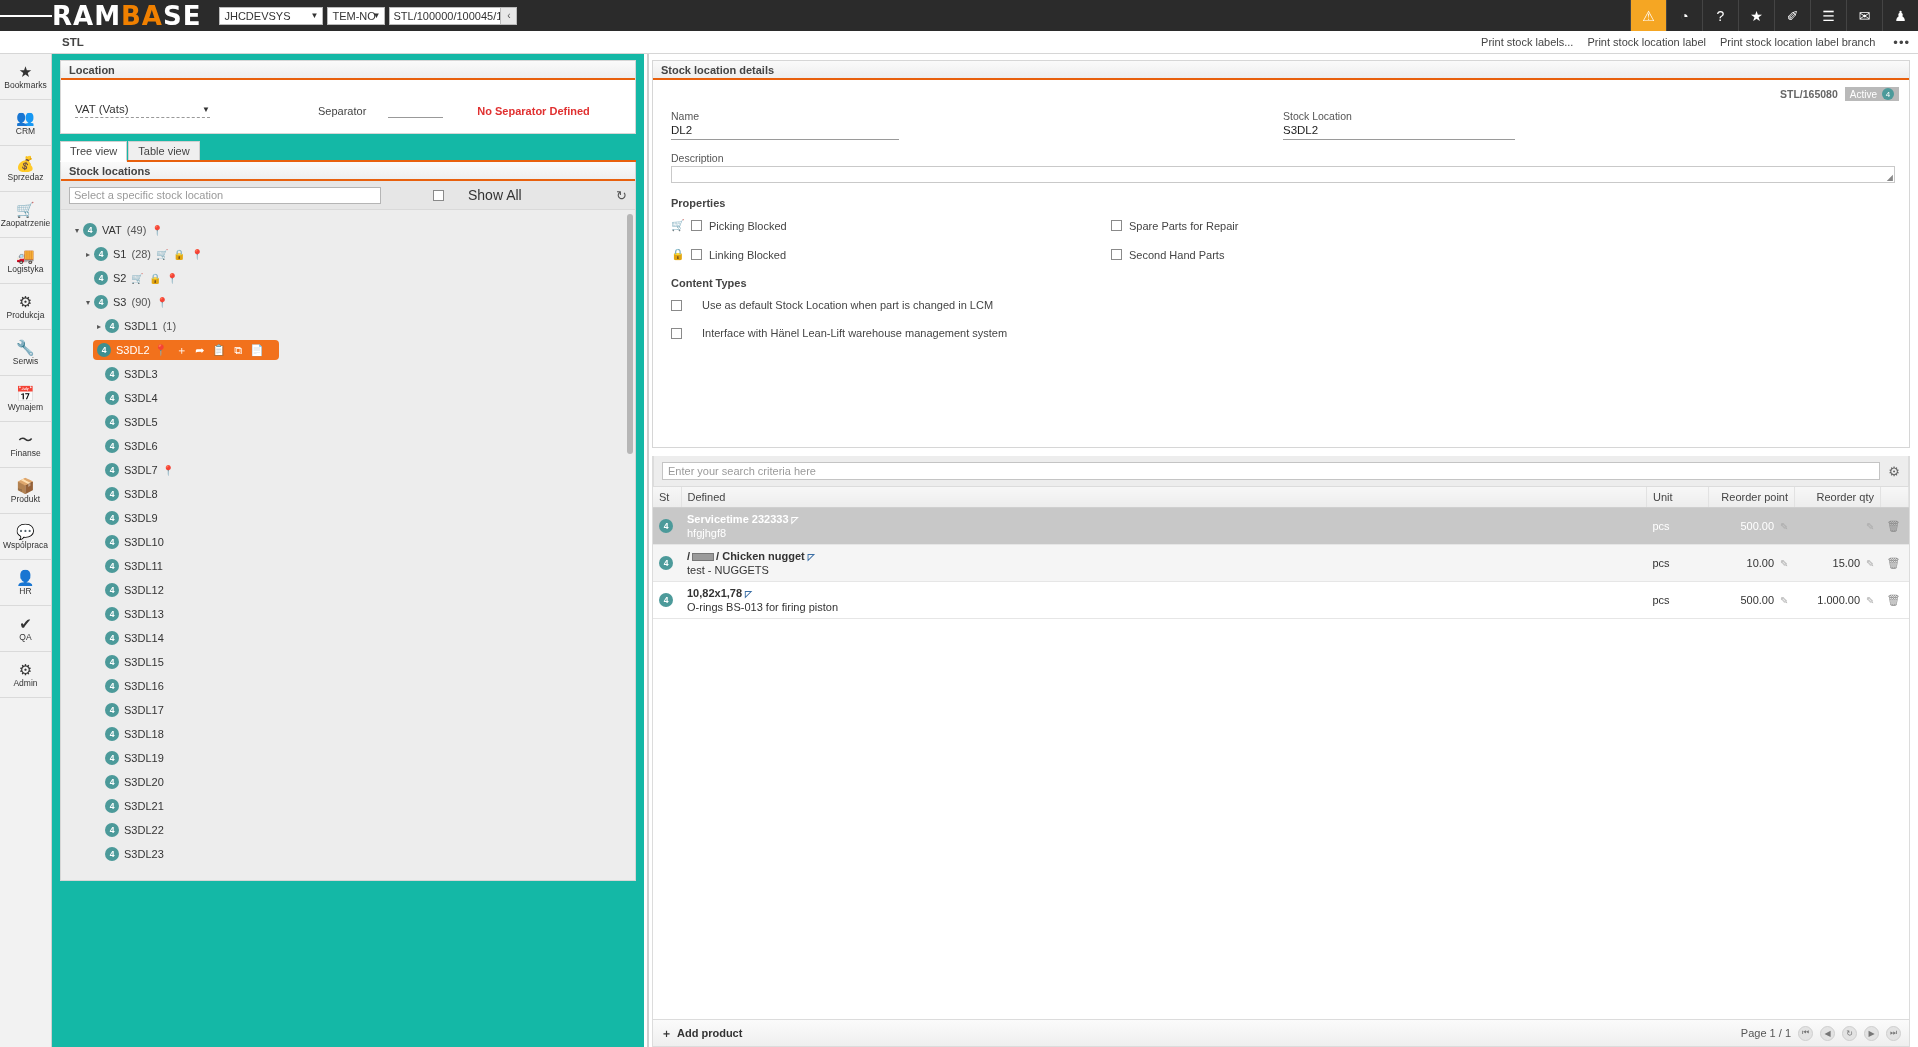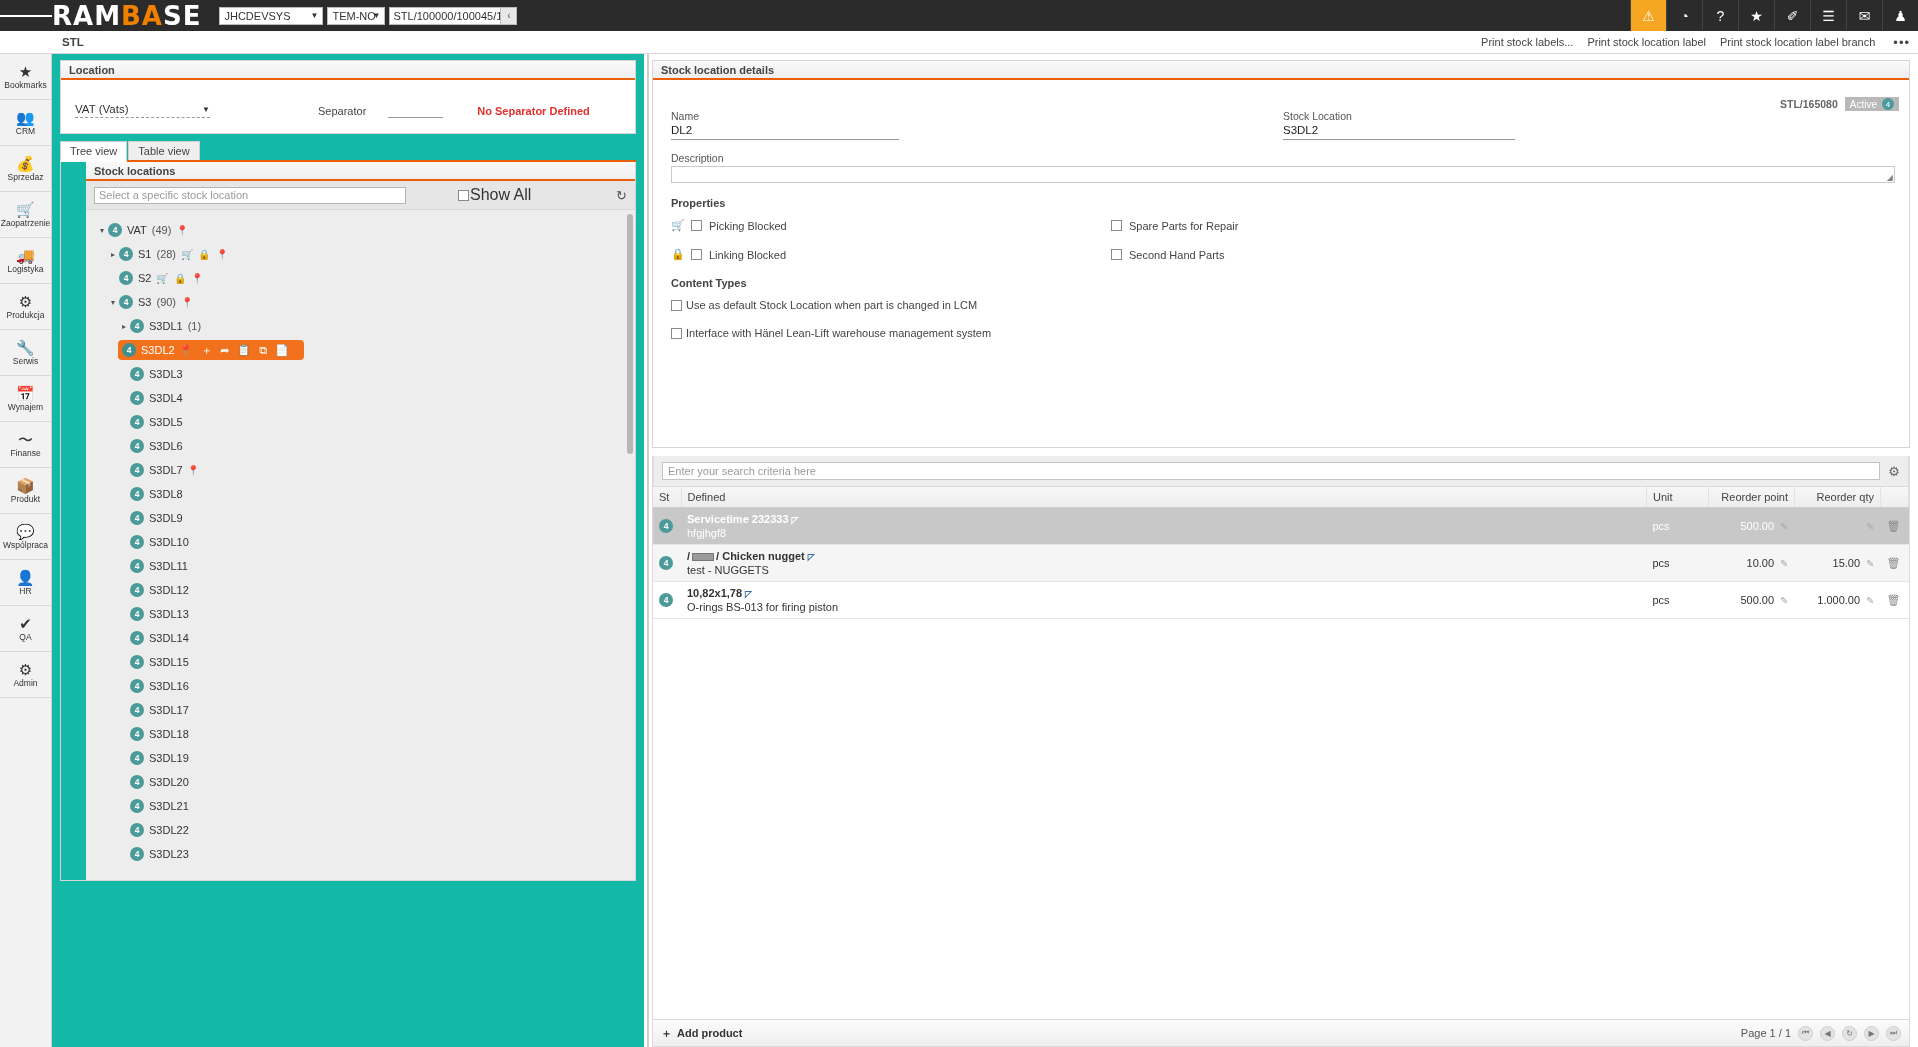--- a/index.html
+++ b/index.html
@@ -159,42 +159,42 @@
     border-bottom:none;
     background:#efefef;
     padding: 3px 9px 3px 9px;
     font-size:11px;
     color:#444;
     cursor:pointer;
     margin-right:1px;
   }
   .tab.active { background:#fff; border-bottom:2px solid #fff; margin-bottom:-2px; }
   
-  .sl-panel { border:1px solid #d6d6d6; border-top:none;padding-left:25px; }
+  .sl-panel { border:1px solid #d6d6d6; border-top:none; }
   .sl-head {
     background: linear-gradient(#fafafa,#efefef);
     border-bottom: 2px solid #e8600d;
     height:19px; display:flex;align-items:center;padding:0 8px;
     font-size:11px;font-weight:bold;color:#444;
   }
   .sl-search {
     background:#e6e6e6;
     height:29px;
     display:flex; align-items:center;
     padding: 0 8px;
     border-bottom:1px solid #d9d9d9;
   }
   .sl-search input {
     width: 312px; height:17px;
     border:1px solid #b5b5b5;
     font-size:11px; padding:0 4px;
     color:#333; background:#fff;
   }
   .sl-search input::placeholder { color:#9a9a9a; }
-  .showall { margin-left: 52px; display:flex; align-items:center; gap:1px; font-size:16px; color:#333; cursor:pointer;}
+  .showall { margin-left: 52px; display:flex; align-items:center; gap:24px; font-size:14px; color:#333; cursor:pointer;}
   .cbx { width:11px;height:11px;border:1px solid #8a8a8a;background:#fff;display:inline-block;}
   .refresh { margin-left:auto; font-size:13px; color:#555; cursor:pointer; }
   .tree {
     background:#ededed;
     height: 670px;
     overflow:hidden;
     position:relative;
     padding-top: 8px;
   }
   .tree-scroll { position:absolute; right:2px; top:4px; width:6px; height:240px; background:#b6b6b6; border-radius:3px;}
@@ -222,39 +222,39 @@
   .tnode.sel .badge4 { background:#3f8f8f; }
   .tnode.sel .ti { color:#fff; font-size:11px; margin-right:8px; cursor:pointer;}
   
   .det-panel { border:1px solid #d6d6d6; background:#fff; height: 388px; position:relative; }
   .det-head {
     background: linear-gradient(#fafafa,#eeeeee);
     border-bottom:2px solid #e8600d;
     height:19px; display:flex; align-items:center; padding:0 8px;
     font-size:11px; font-weight:bold; color:#444;
   }
-  .det-meta { position:absolute; right:10px; top:36px; display:flex; align-items:center; gap:7px; font-size:10.5px;}
+  .det-meta { position:absolute; right:10px; top:26px; display:flex; align-items:center; gap:7px; font-size:10.5px;}
   .det-meta .stlno { color:#666; font-weight:bold;}
   .statusbox { background:#b9b9b9; color:#fff; font-size:10px; padding:1px 5px; display:flex;align-items:center;gap:5px;}
   .statusbox .sb { background:#4c9a9a;border-radius:50%;width:12px;height:12px;display:flex;align-items:center;justify-content:center;font-size:8px;}
   .det-body { padding: 30px 14px 0 18px; }
   .frow { display:flex; }
   .fcol { flex:1; }
   .flabel { font-size:10.5px; color:#555; margin-bottom:2px; }
   .finput { border-bottom:1px solid #9a9a9a; height:16px; font-size:11.5px; color:#222; }
   .fcol.left .finput { width: 228px; }
   .fcol.right .finput { width: 232px; }
   .descbox { margin-top: 12px; }
   .descfield { border:1px solid #c9c9c9; height:17px; width:100%; position:relative;}
   .descfield .grip { position:absolute; right:1px; bottom:0; font-size:8px; color:#888;}
   .sectitle { font-size:11px; font-weight:bold; color:#444; margin: 14px 0 10px 0;}
   .proprow { display:flex; margin-bottom:16px; }
   .propcell { width: 440px; display:flex; align-items:center; gap:7px; font-size:11px; color:#444;}
   .propcell .picon { width:13px; font-size:11px; color:#222; }
-  .ctrow { display:flex; align-items:center; gap:4px; font-size:11px; color:#444; margin-bottom:16px; max-width: 420px;}
+  .ctrow { display:flex; align-items:center; gap:20px; font-size:11px; color:#444; margin-bottom:16px; max-width: 420px;}
   
   .grid-area { margin-top: 8px; flex:1; display:flex; flex-direction:column; min-height:0;}
   .gtabs { display:flex; align-items:flex-end; border-bottom:2px solid #e8600d;}
   .gtab { border:1px solid #d0d0d0;border-bottom:none;background:#efefef;padding:4px 9px;font-size:11px;color:#444;cursor:pointer;margin-right:1px;}
   .gtab.active { background:#fff; margin-bottom:-2px; border-bottom:2px solid #fff;}
   .gsearch { background:#ededed; padding:6px 8px; display:flex; align-items:center; border:1px solid #dcdcdc; border-top:none;}
   .gsearch input { flex:1; height:18px; border:1px solid #c4c4c4; background:#fff; font-size:11px; padding:0 5px;}
   .gsearch input::placeholder { color:#9a9a9a; }
   .gsearch .gear { margin-left:8px; font-size:13px; color:#666; cursor:pointer;}
   table.grid { width:100%; border-collapse:collapse; font-size:11px; table-layout:fixed;}

